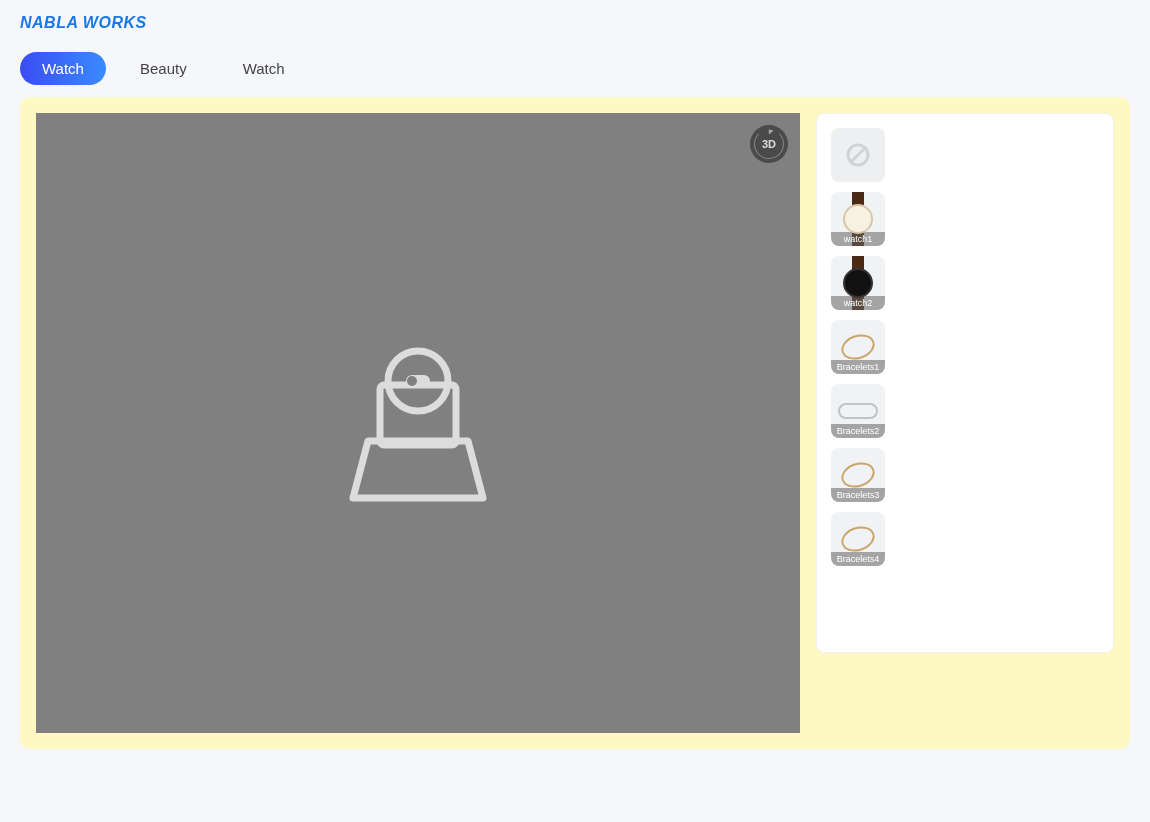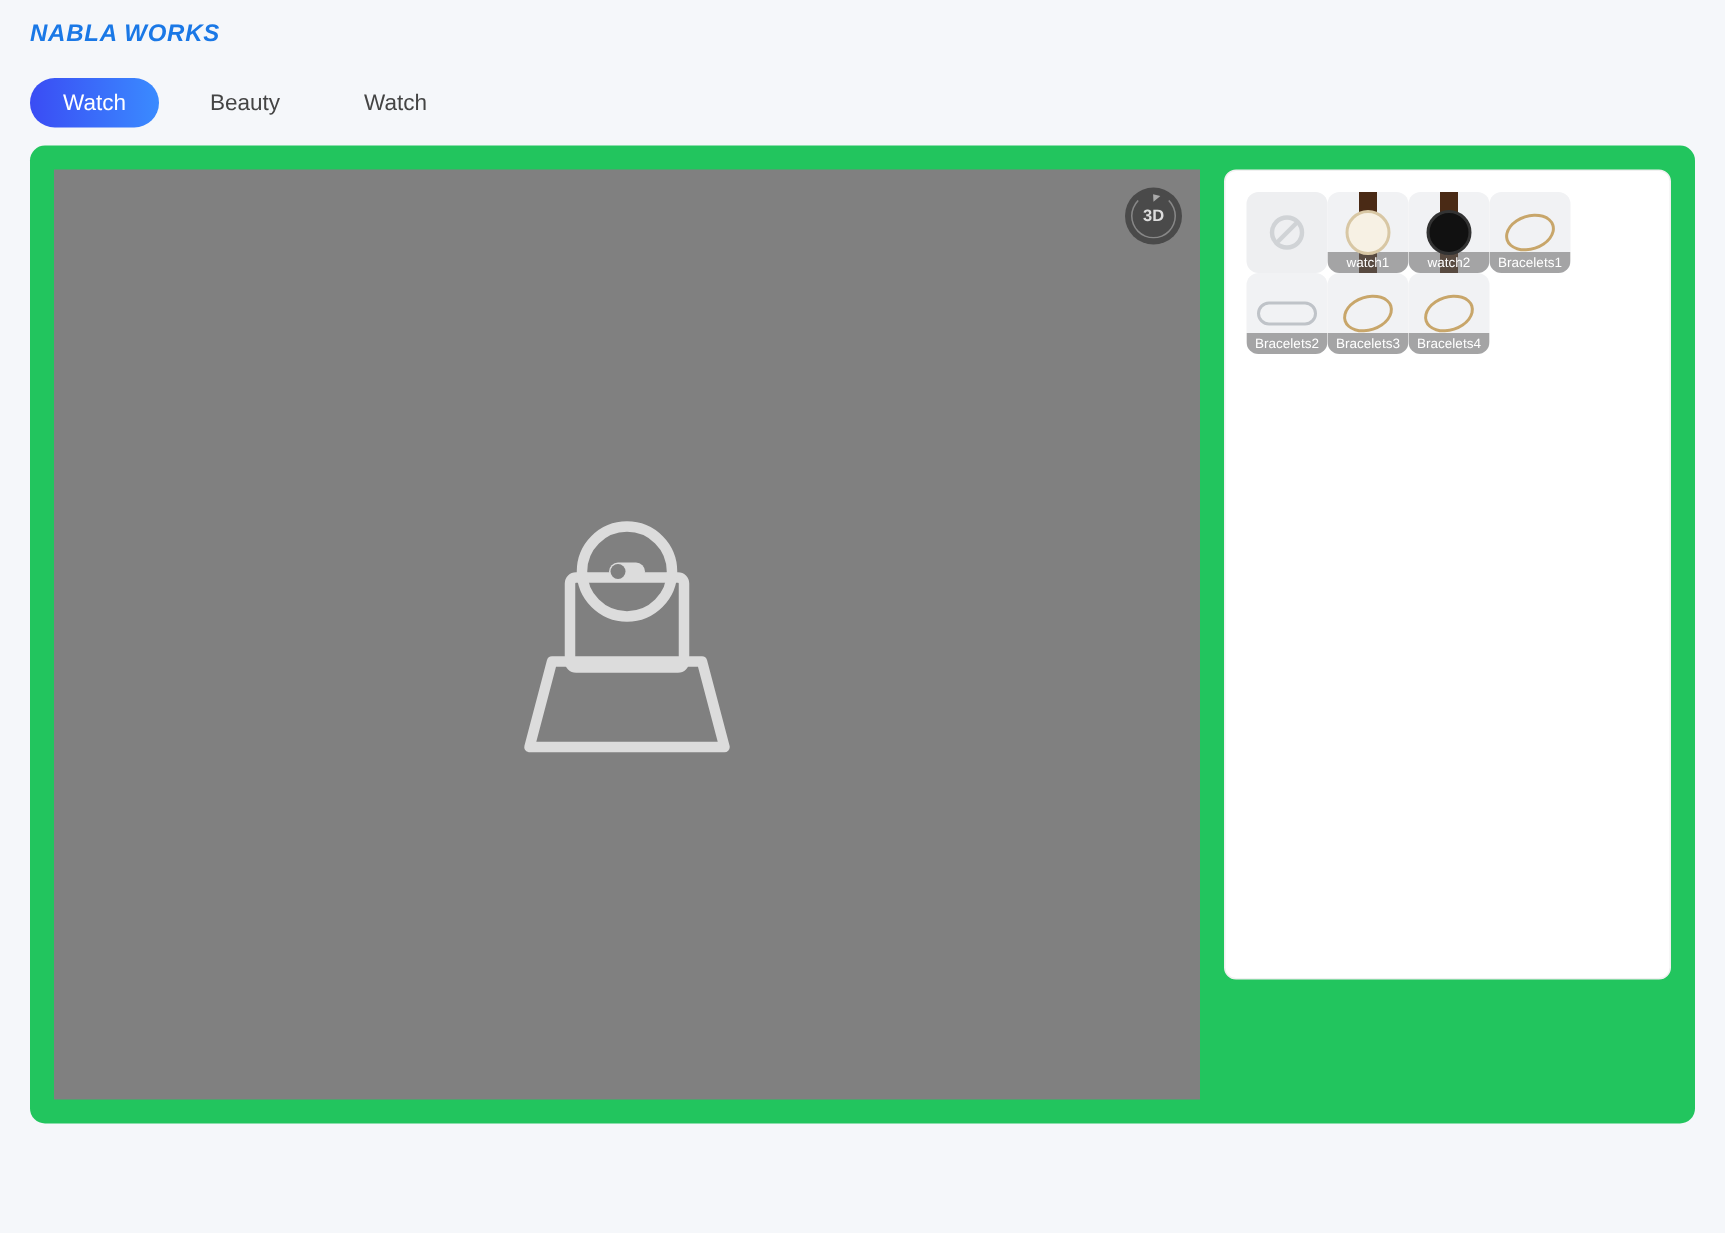--- a/index.html
+++ b/index.html
@@ -59,21 +59,21 @@
   background: transparent;
   cursor: pointer;
 }
 .pill.active {
   background: linear-gradient(90deg,#3a4cf4,#3a8bff);
   color: #fff;
 }
 
 .content-card {
   margin: 8px 8px 0 8px;
-  background: #22c55e;
+  background: #fef9c3;
   border-radius: 10px;
   padding: 16px;
   display: flex;
   gap: 16px;
 }
 
 .preview {
   position: relative;
   flex: 0 0 764px;
   height: 620px;
@@ -112,20 +112,22 @@
   flex: 1;
   background: #fff;
   border: 1px solid #f0f0f0;
   border-radius: 8px;
   padding: 14px;
   height: 540px;
 }
 .thumbs {
   display: flex;
   flex-wrap: wrap;
+  gap: 10px;
+  flex-direction: column;
 }
 .thumb {
   width: 54px;
   height: 54px;
   border-radius: 8px;
   background: #f1f2f4;
   position: relative;
   overflow: hidden;
   cursor: pointer;
   display:flex;align-items:center;justify-content:center;

